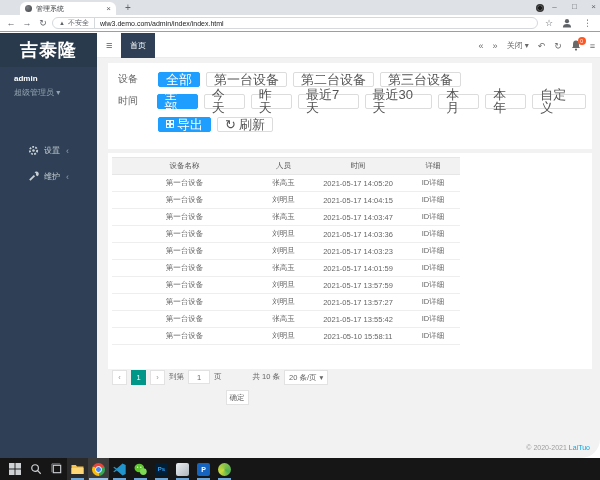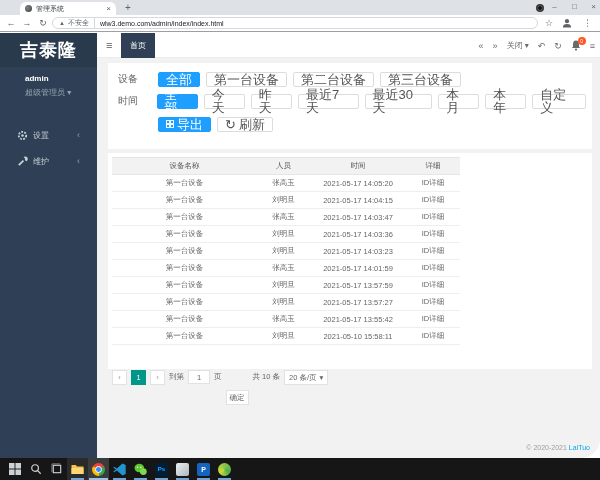--- a/index.html
+++ b/index.html
@@ -28,25 +28,25 @@
   .urltext { color: #202124; font-size: 7px; padding-left: 5px; white-space: nowrap; }
   .rowic { position: absolute; top: 0; line-height: 16px; font-size: 9px; color: #5f6368; }
 
   
   .app { position: absolute; left: 0; top: 33px; right: 0; bottom: 22px; background: #f2f2f2; border-radius: 19px; }
 
   
   .sidebar { position: absolute; left: 0; top: 0; width: 97px; height: 100%; background: #2f4056; }
   .logo { height: 34px; line-height: 34px; text-align: center; color: #fff; font-size: 18px; font-weight: bold;
     letter-spacing: 1px; font-family: "DejaVu Serif", serif; background: #2a3a4d; }
-  .user { padding: 7px 10px 0 25px; }
+  .user { padding: 7px 10px 0 14px; }
   .uname { color: #fff; font-size: 8px; font-weight: bold; }
   .urole { color: #93a3b1; font-size: 8px; margin-top: 4px; }
   .menu { margin-top: 32px; }
-  .mitem { height: 26px; display: flex; align-items: flex-start; padding: 0 17px; gap: 5px;
+  .mitem { height: 26px; display: flex; align-items: flex-end; padding: 0 28px; gap: 5px;
     color: #c8d0d6; font-size: 8px; cursor: pointer; }
   .mitem .chev { margin-left: auto; color: #93a3b1; font-size: 9px; }
   .micon { width: 11px; height: 11px; flex: none; }
 
   
   .main { position: absolute; left: 97px; top: 0; right: 0; bottom: 0; }
   .topbar { position: absolute; left: 0; top: 0; right: 0; height: 25px; background: #fff; border-bottom: 1px solid #ececec; }
   .hamb { position: absolute; left: 9px; top: 0; line-height: 25px; font-size: 11px; color: #595959; }
   .hometab { position: absolute; left: 24px; top: 0; height: 25px; line-height: 25px; padding: 0 9px;
     background: #2f4056; color: #fff; font-size: 8px; }

